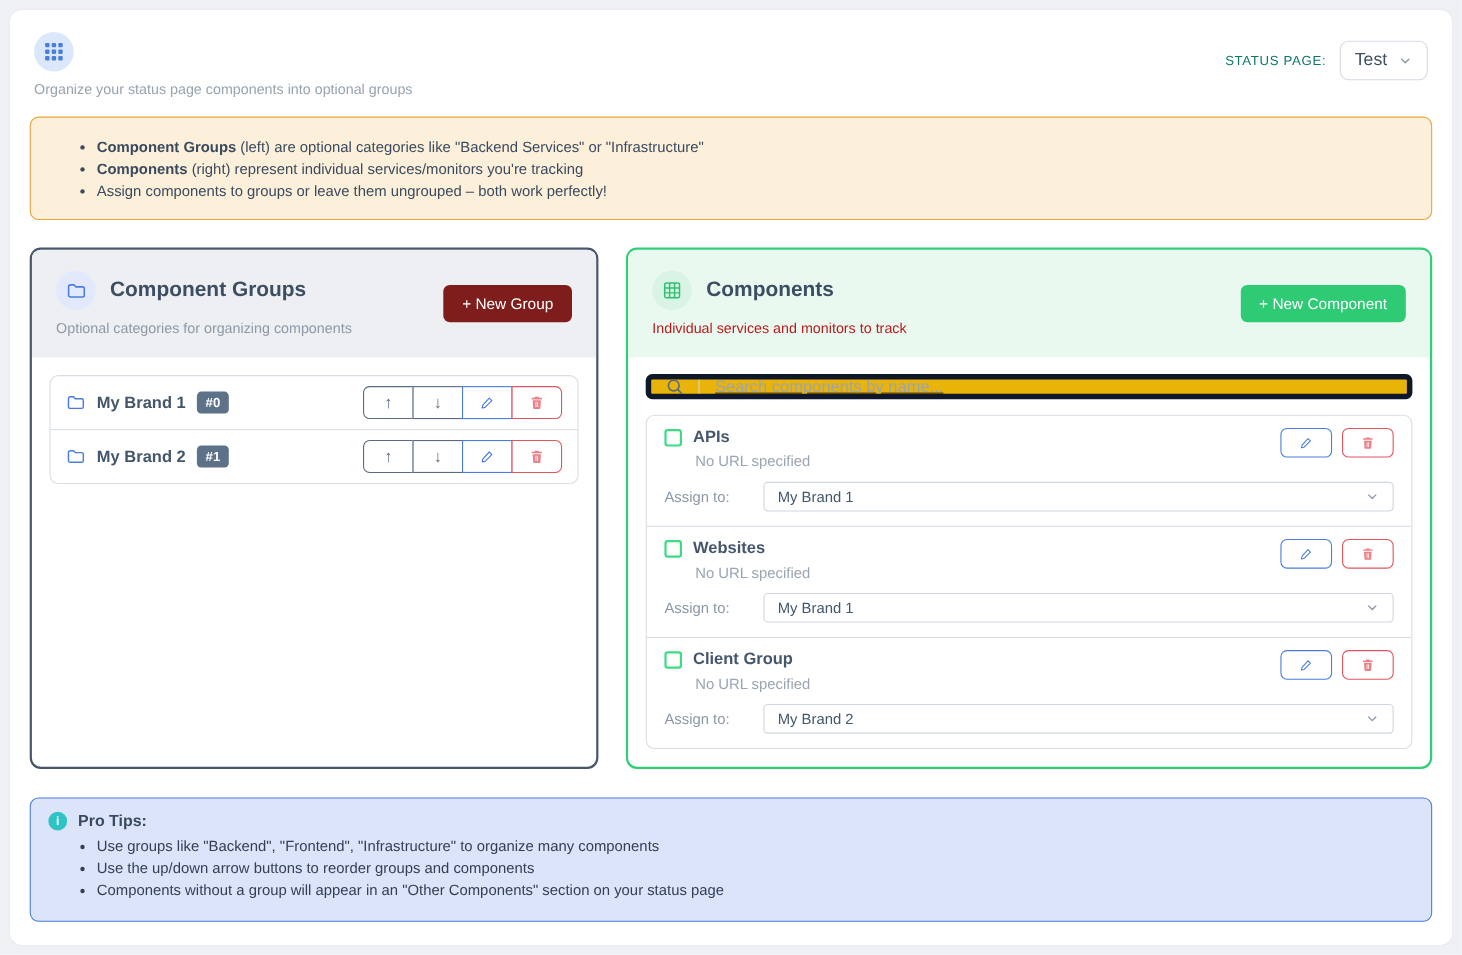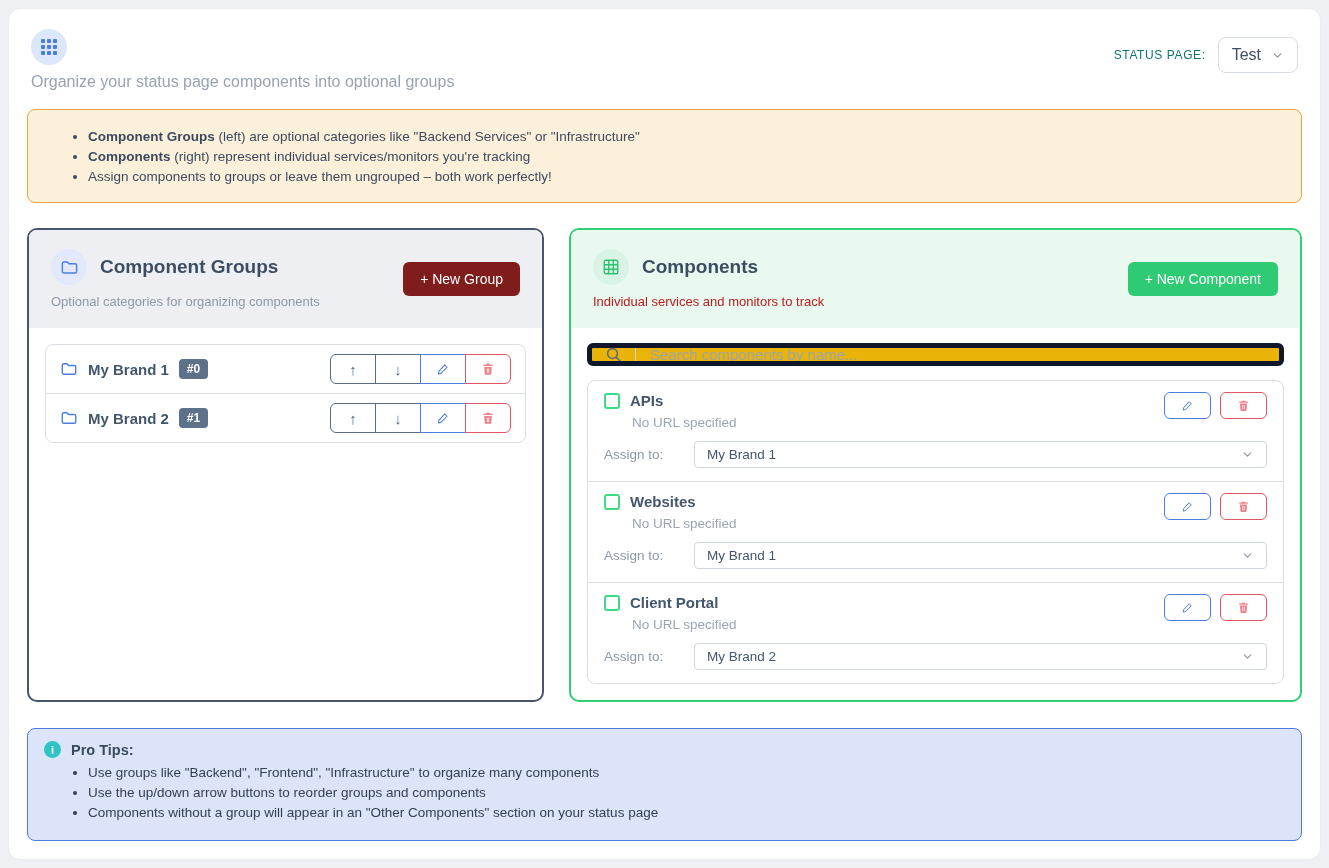--- a/index.html
+++ b/index.html
@@ -19,21 +19,21 @@
     overflow: hidden;
   }
   
   .page-header { display: flex; justify-content: space-between; align-items: flex-start; padding: 20px 22px 0 22px; }
   .ph-left .title-row { display: flex; align-items: center; gap: 12px; }
   .icon-circle { width: 36px; height: 36px; border-radius: 50%; display: flex; align-items: center; justify-content: center; flex: 0 0 auto; }
   .icon-circle.blue { background: #dbe7fb; }
   .icon-circle.lav { background: #e3e9fc; }
   .icon-circle.green { background: #d9f4e5; }
   .page-title { font-size: 25px; font-weight: 600; color: #3d4e63; letter-spacing: .2px; }
-  .page-subtitle { margin-top: 8px; font-size: 16px; color: #98a3b0; }
+  .page-subtitle { margin-top: 8px; font-size: 13px; color: #98a3b0; }
   .status-page { display: flex; align-items: center; gap: 12px; margin-top: 8px; }
   .status-page-label { font-size: 12px; color: #0f766e; letter-spacing: .6px; }
   .status-select { display: flex; align-items: center; gap: 10px; border: 1px solid #d6dce3; border-radius: 8px; padding: 8px 13px; background: #fff; cursor: pointer; }
   .status-select .val { font-size: 16px; color: #3f4f63; }
   
   .howto {
     margin: 18px 18px 0; background: #fdf0db; border: 1px solid #eaa43c;
     border-radius: 8px; padding: 12px 16px 13px;
   }
   .box-title-row { display: flex; align-items: center; gap: 10px; }
@@ -341,21 +341,21 @@
                 </span>
             </div>
           </div>
         </div>
 
         <div class="component-row">
           <div class="comp-top">
             <div>
               <div class="comp-name-row">
                 <span class="checkbox"></span>
-                <span class="comp-name">Client Portal</span>
+                <span class="comp-name">Client Group</span>
               </div>
               <div class="comp-url">No URL specified</div>
             </div>
             <div class="row-actions">
               <button class="abtn edit">
                 <span>
                     <svg width="13" height="13" viewBox="0 0 24 24" fill="none" stroke="#4a7dde" stroke-width="1.8" stroke-linejoin="round">
                       <path d="M15 5l4 4L8.5 19.5 4 20.5l1-4.5L15 5z"></path>
                     </svg>
                   </span>

